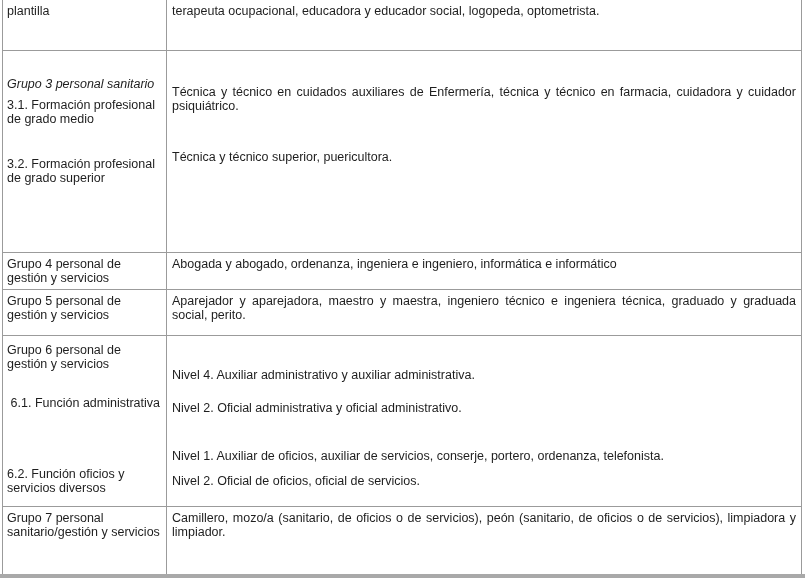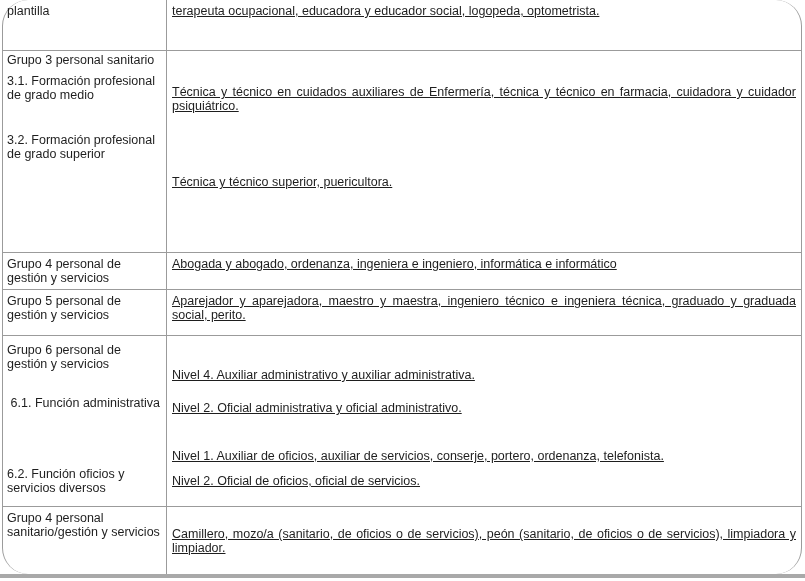--- a/index.html
+++ b/index.html
@@ -19,21 +19,20 @@
     overflow: hidden;
   }
   .doc-table {
     position: absolute;
     left: 2px;
     top: 0;
     width: 800px;
     box-sizing: border-box;
     border-left: 1px solid var(--border, #9b9b9b);
     border-right: 1px solid var(--border, #9b9b9b);
-    border-radius: 26px;
   }
   .row {
     display: flex;
     box-sizing: border-box;
     border-bottom: 1px solid var(--border, #9b9b9b);
   }
   .row:last-child {
     border-bottom: none;
   }
   .cell {
@@ -47,21 +46,20 @@
   }
   .cell-right {
     flex: 1;
     padding: 2px 5px;
   }
   .cell p {
     margin: 0;
   }
   .cell-right p {
     text-align: justify;
-    text-decoration: underline;
   }
   .bottom-bar {
     position: absolute;
     left: 0;
     top: 574px;
     width: 805px;
     height: 4px;
     background: var(--bar, #a9a9a9);
   }
 </style>
@@ -73,27 +71,27 @@
       <div class="row" style="height: 51px;">
         <div class="cell cell-left">
           <p style="margin-top: 2px;">plantilla</p>
         </div>
         <div class="cell cell-right">
           <p style="margin-top: 2px;">terapeuta ocupacional, educadora y educador social, logopeda, optometrista.</p>
         </div>
       </div>
       <div class="row" style="height: 202px;">
         <div class="cell cell-left">
-          <p style="margin-top: 0;">Grupo 3 personal sanitario</p>
+          <p style="margin-top: 24px; font-style: italic;">Grupo 3 personal sanitario</p>
           <p style="margin-top: 7px;">3.1. Formación profesional de grado medio</p>
           <p style="margin-top: 31px;">3.2. Formación profesional de grado superior</p>
         </div>
         <div class="cell cell-right">
           <p style="margin-top: 32px;">Técnica y técnico en cuidados auxiliares de Enfermería, técnica y técnico en farmacia, cuidadora y cuidador psiquiátrico.</p>
-          <p style="margin-top: 62px;">Técnica y técnico superior, puericultora.</p>
+          <p style="margin-top: 37px;">Técnica y técnico superior, puericultora.</p>
         </div>
       </div>
       <div class="row" style="height: 37px;">
         <div class="cell cell-left">
           <p style="margin-top: 2px;">Grupo 4 personal de gestión y servicios</p>
         </div>
         <div class="cell cell-right">
           <p style="margin-top: 2px;">Abogada y abogado, ordenanza, ingeniera e ingeniero, informática e informático</p>
         </div>
       </div>
@@ -113,21 +111,21 @@
         </div>
         <div class="cell cell-right">
           <p style="margin-top: 30px;">Nivel 4. Auxiliar administrativo y auxiliar administrativa.</p>
           <p style="margin-top: 19px;">Nivel 2. Oficial administrativa y oficial administrativo.</p>
           <p style="margin-top: 34px;">Nivel 1. Auxiliar de oficios, auxiliar de servicios, conserje, portero, ordenanza, telefonista.</p>
           <p style="margin-top: 11px;">Nivel 2. Oficial de oficios, oficial de servicios.</p>
         </div>
       </div>
       <div class="row" style="height: 67px;">
         <div class="cell cell-left">
-          <p style="margin-top: 2px;">Grupo 4 personal sanitario/gestión y servicios</p>
+          <p style="margin-top: 2px;">Grupo 7 personal sanitario/gestión y servicios</p>
         </div>
         <div class="cell cell-right">
-          <p style="margin-top: 18px;">Camillero, mozo/a (sanitario, de oficios o de servicios), peón (sanitario, de oficios o de servicios), limpiadora y limpiador.</p>
+          <p style="margin-top: 2px;">Camillero, mozo/a (sanitario, de oficios o de servicios), peón (sanitario, de oficios o de servicios), limpiadora y limpiador.</p>
         </div>
       </div>
     </div>
   <div class="bottom-bar"></div>
 </div>
 
 </body></html>

